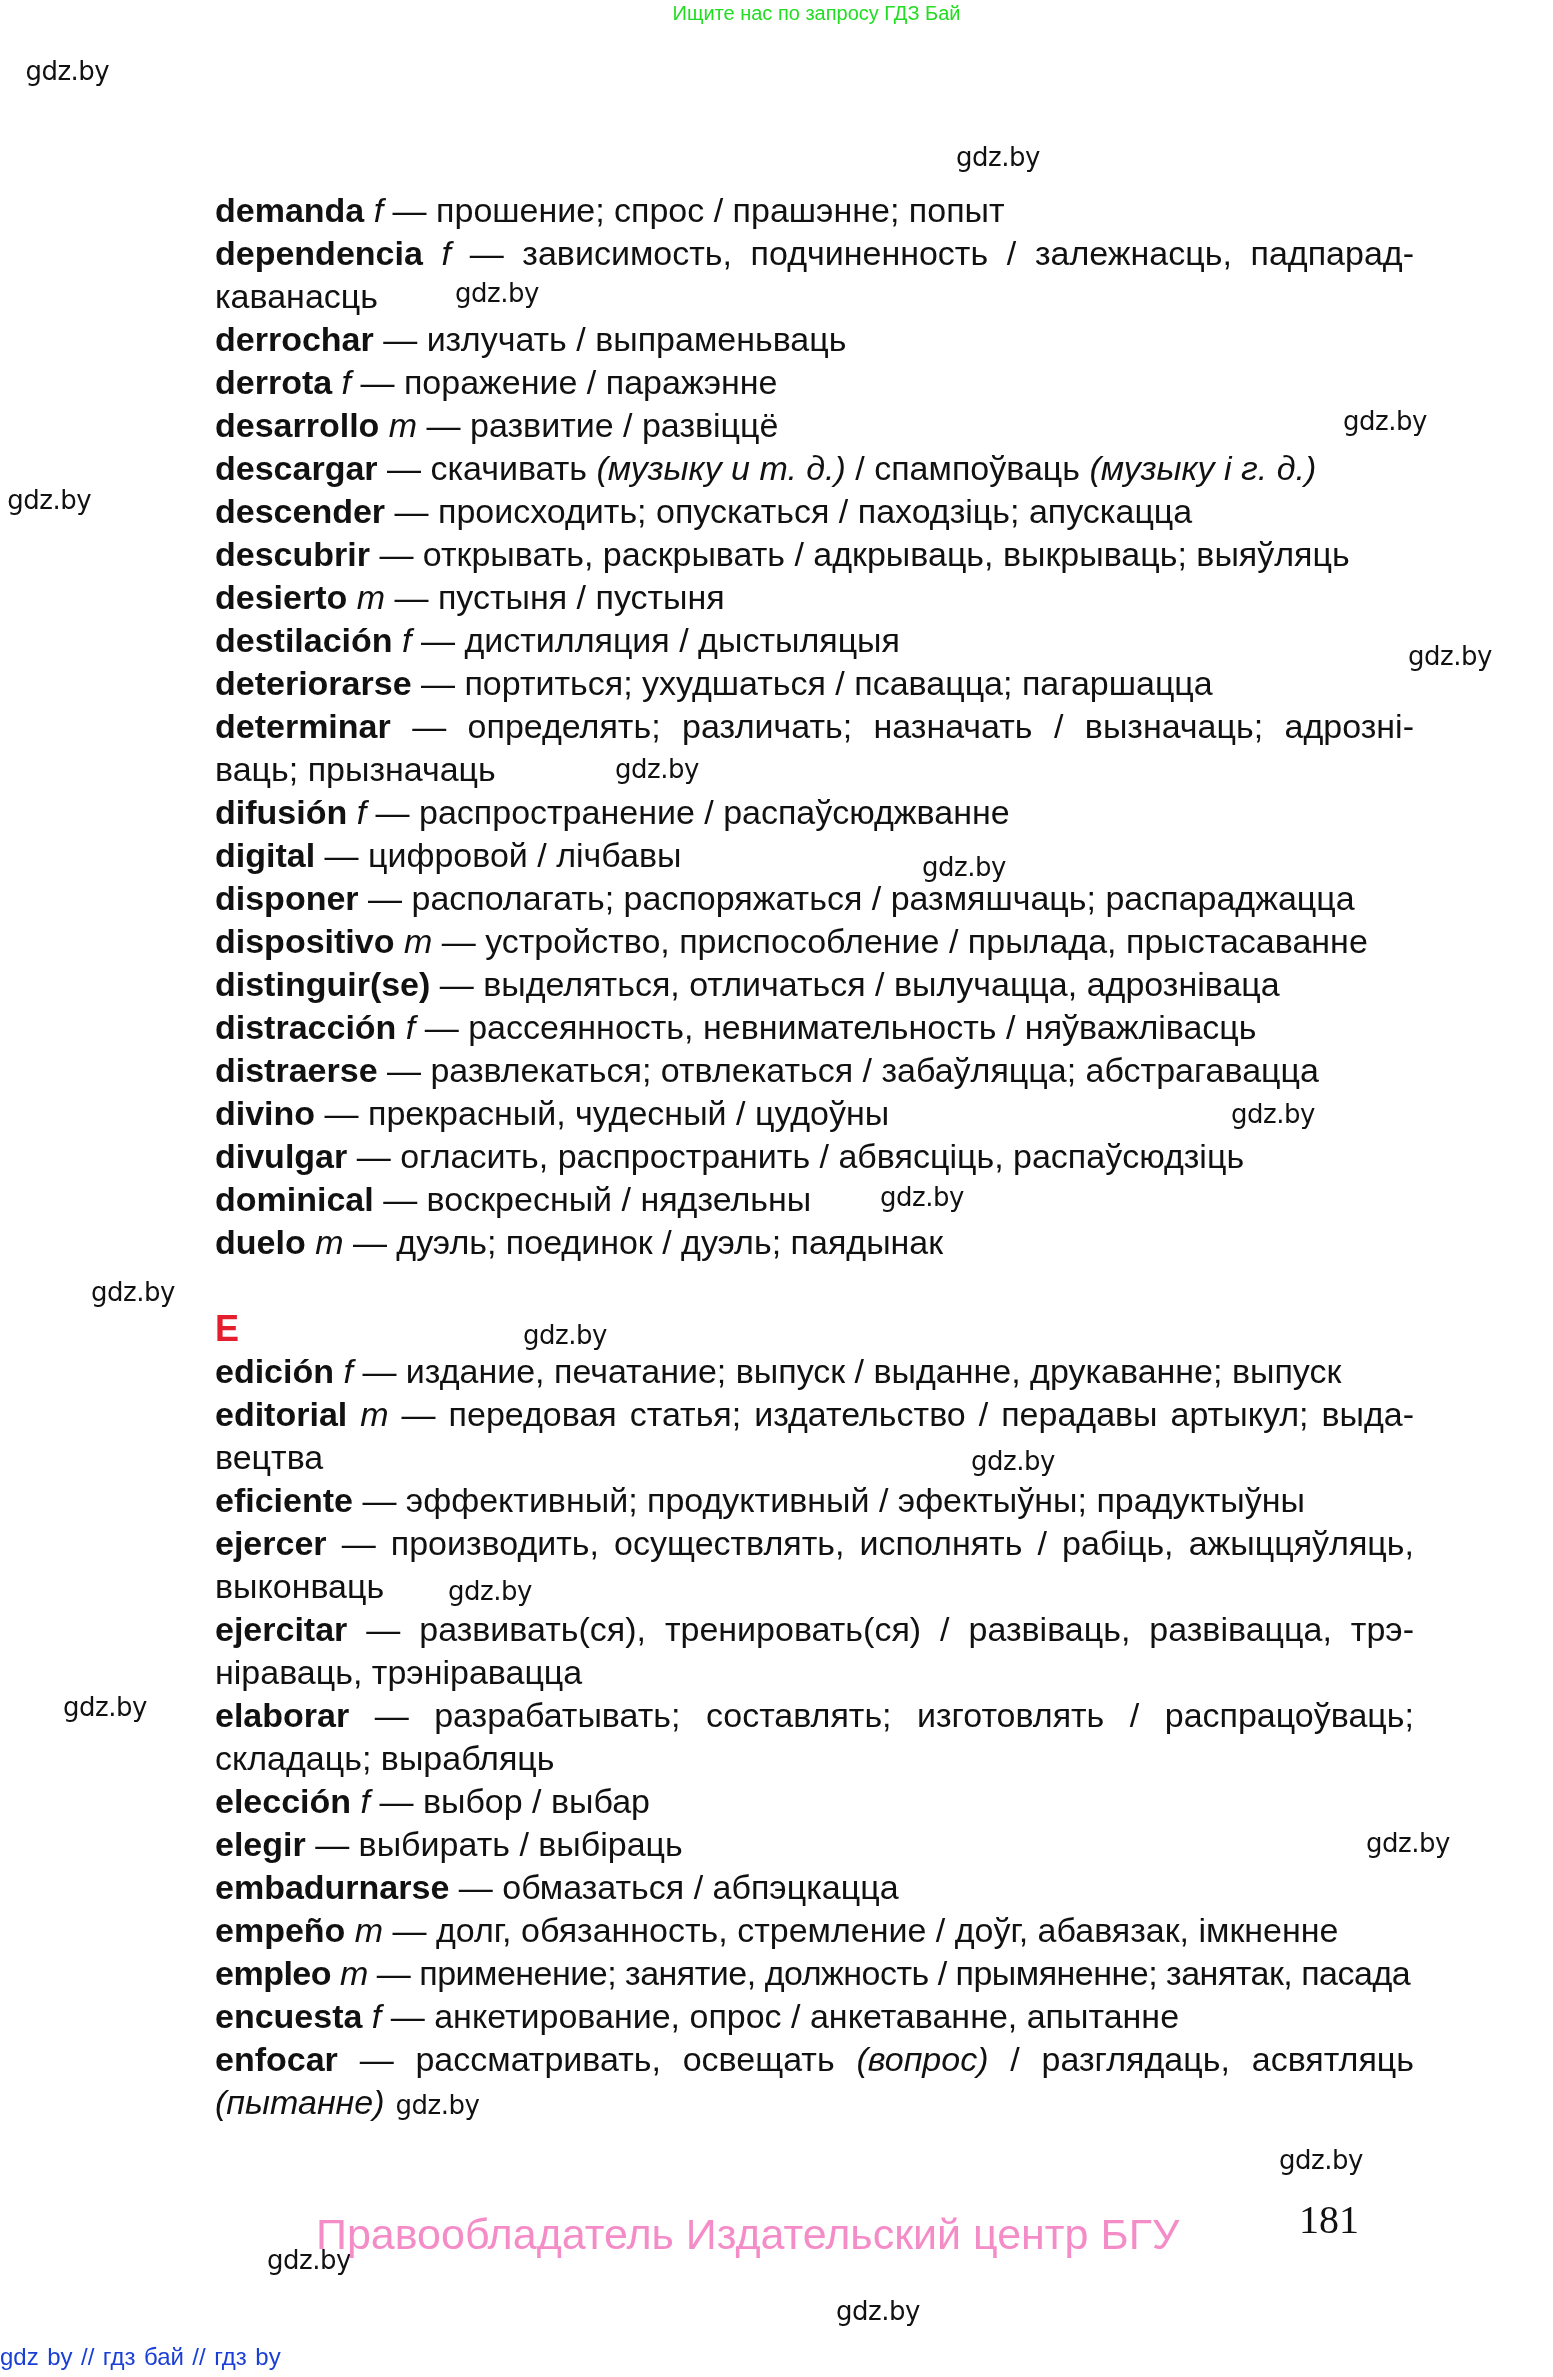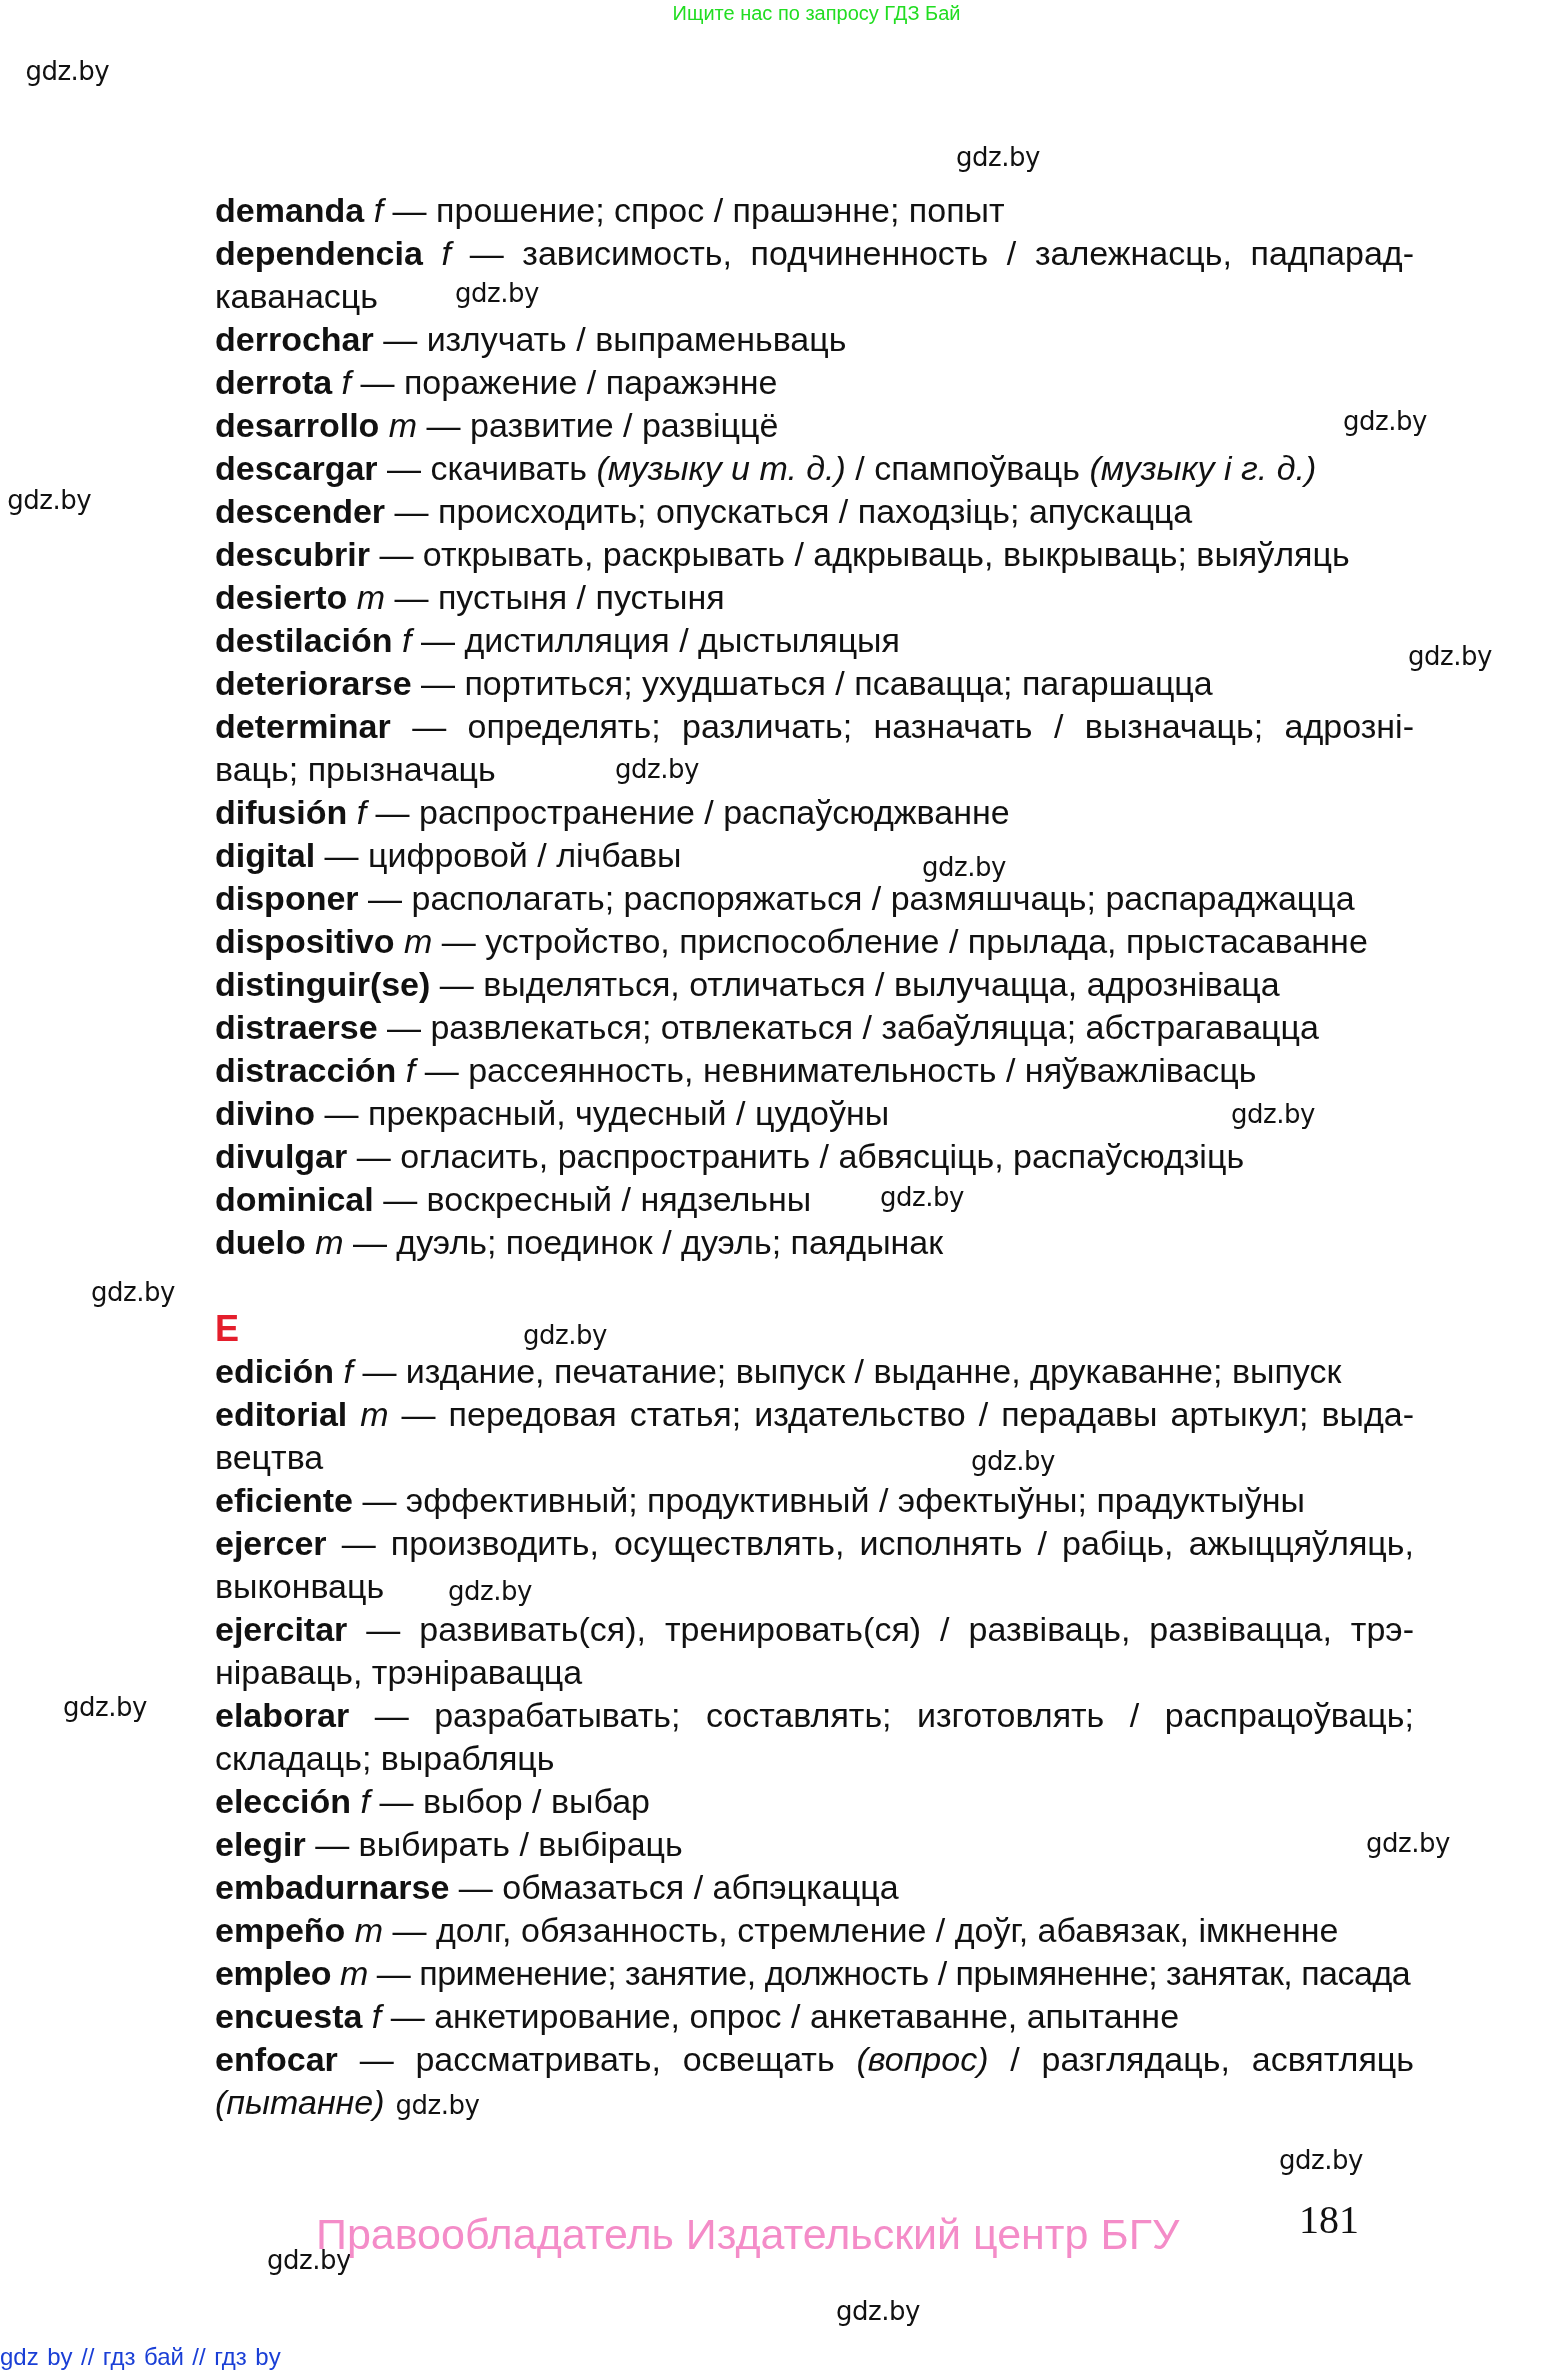--- a/index.html
+++ b/index.html
@@ -80,23 +80,23 @@
   <div class="line"><span class="hw">difusión</span> <span class="gram">f</span><span> — распространение / распаўсюджванне</span></div>
 
   <div class="line"><span class="hw">digital</span><span> — цифровой / лічбавы</span></div>
 
   <div class="line"><span class="hw">disponer</span><span> — располагать; распоряжаться / размяшчаць; распараджацца</span></div>
 
   <div class="line"><span class="hw">dispositivo</span> <span class="gram">m</span><span> — устройство, приспособление / прылада, прыстасаванне</span></div>
 
   <div class="line"><span class="hw">distinguir(se)</span><span> — выделяться, отличаться / вылучацца, адрозніваца</span></div>
 
+  <div class="line"><span class="hw">distracción</span> <span class="gram">f</span><span> — рассеянность, невнимательность / няўважлівасць</span></div>
+
   <div class="line"><span class="hw">distraerse</span><span> — развлекаться; отвлекаться / забаўляцца; абстрагавацца</span></div>
-
-  <div class="line"><span class="hw">distracción</span> <span class="gram">f</span><span> — рассеянность, невнимательность / няўважлівасць</span></div>
 
   <div class="line"><span class="hw">divino</span><span> — прекрасный, чудесный / цудоўны</span></div>
 
   <div class="line"><span class="hw">divulgar</span><span> — огласить, распространить / абвясціць, распаўсюдзіць</span></div>
 
   <div class="line"><span class="hw">dominical</span><span> — воскресный / нядзельны</span></div>
 
   <div class="line"><span class="hw">duelo</span> <span class="gram">m</span><span> — дуэль; поединок / дуэль; паядынак</span></div>
 
   <div class="spacer"></div>

